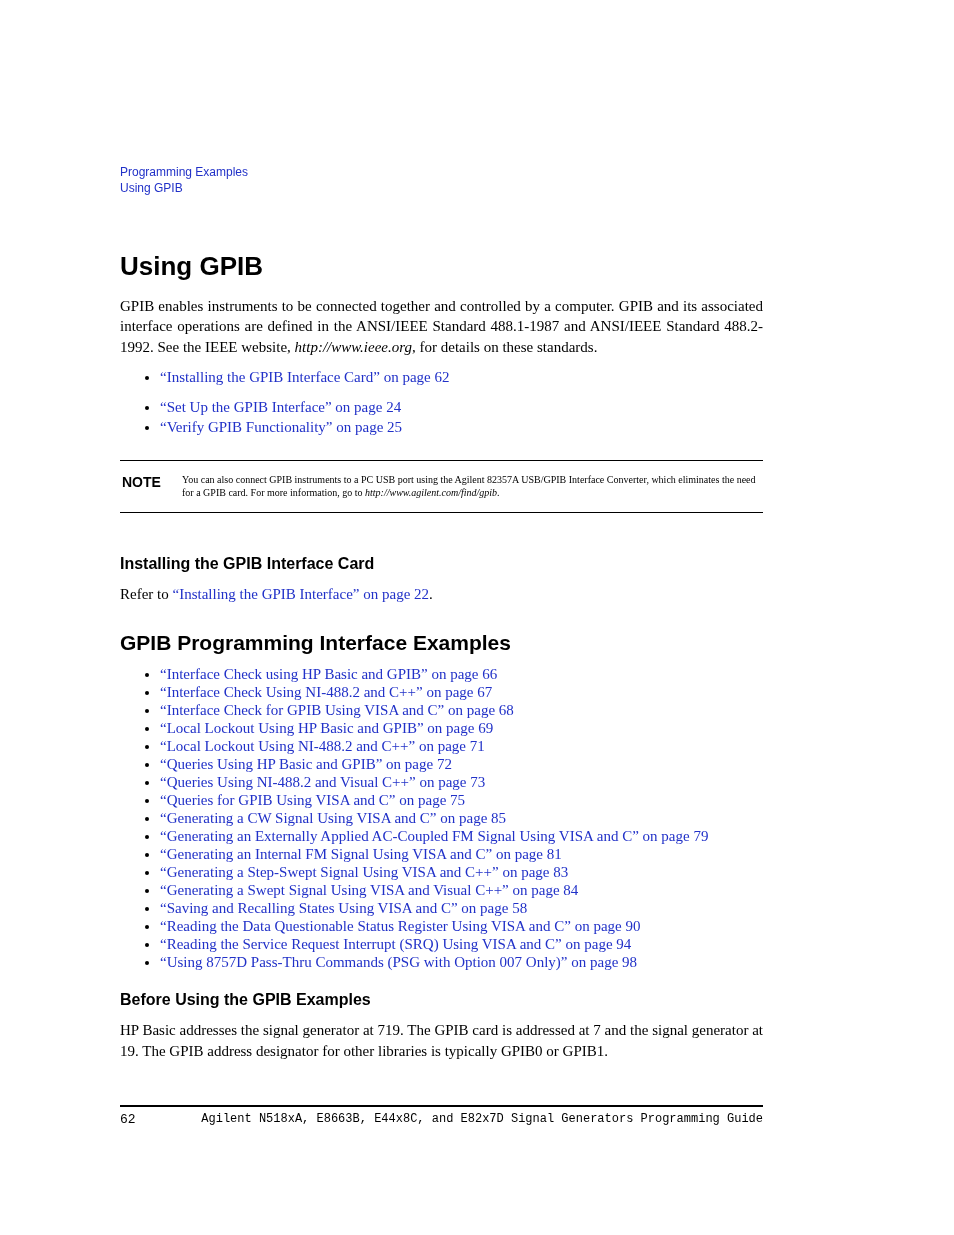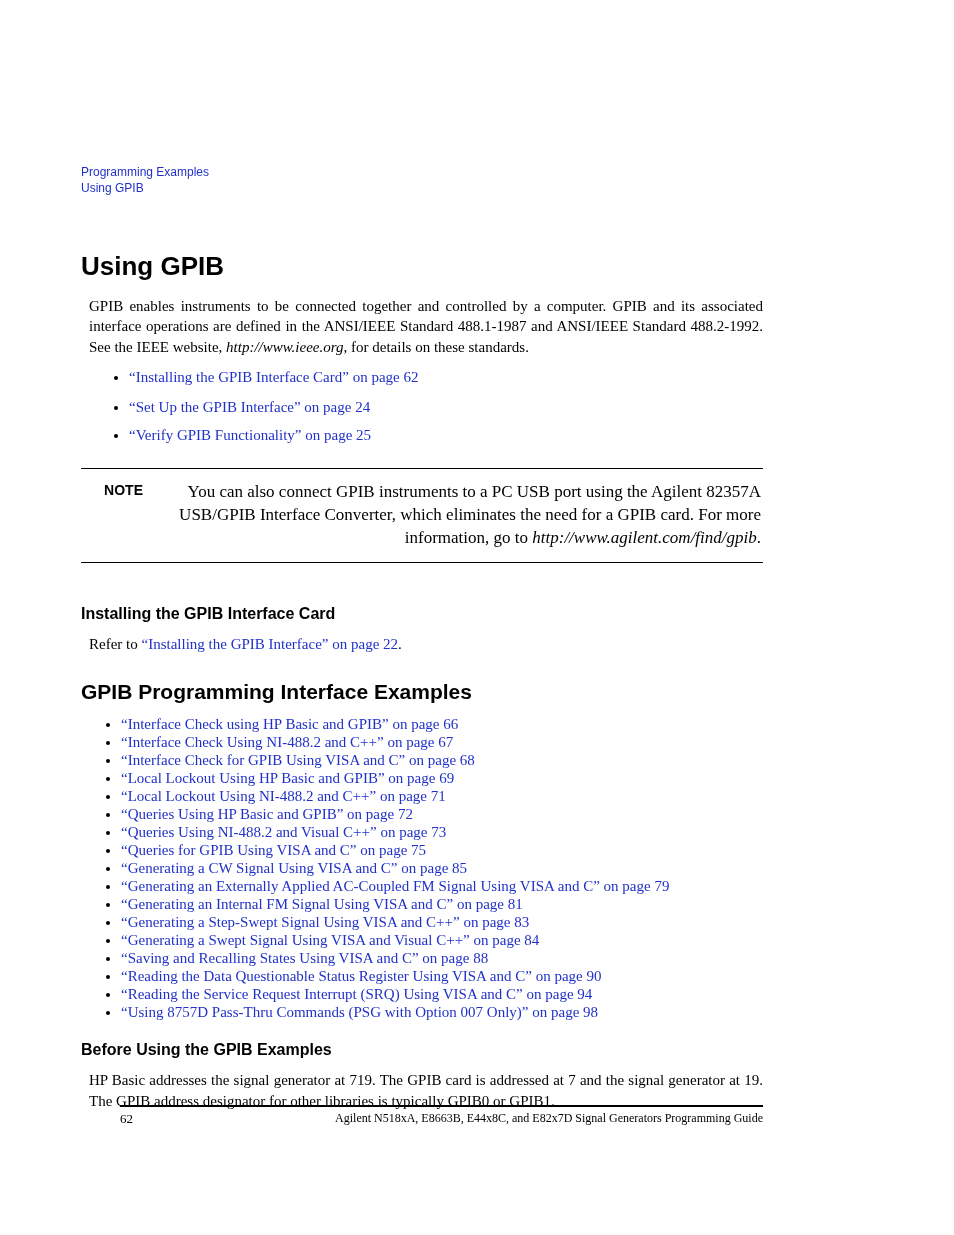--- a/index.html
+++ b/index.html
@@ -5,65 +5,65 @@
   body {
     font-family: "Times New Roman", Georgia, serif;
     margin: 0;
     background: #fff;
     color: #000;
   }
   .page {
     width: 873px;
     height: 1235px;
     box-sizing: border-box;
-    padding: 165px 110px 0 81px;
+    padding: 165px 110px 0 120px;
     position: relative;
   }
   .hdr {
     font-family: Arial, Helvetica, sans-serif;
     font-size: 12px;
     color: #2131c8;
     line-height: 1.3;
   }
   .h1 {
     font-family: Arial, Helvetica, sans-serif;
     font-weight: bold;
     font-size: 26px;
     margin-top: 55px;
     margin-bottom: 14px;
   }
   .body {
     font-size: 15px;
     line-height: 1.35;
   }
-  .p { margin: 0 0 10px 8px; text-align: justify; }
+  .p { margin: 0 0 10px 0; text-align: justify; }
   .link { color: #2131c8; }
   .italic { font-style: italic; }
   ul.bullets {
     list-style: disc;
     margin: 6px 0 10px 0;
     padding-left: 40px;
   }
-  ul.bullets li { margin: 8px; padding-left: 0; line-height: 1.35; }
+  ul.bullets li { margin: 0; padding-left: 0; line-height: 1.35; }
   ul.tight li { margin: 0; line-height: 1.2; }
   .note-box {
     border-top: 1.5px solid #000;
     border-bottom: 1.5px solid #000;
     margin-top: 22px;
     padding: 12px 2px 12px 2px;
   }
-  .note-row { display: flex; text-align: right; }
+  .note-row { display: flex; }
   .note-label {
     font-family: Arial, Helvetica, sans-serif;
     font-weight: bold;
     font-size: 14px;
     width: 60px;
     flex: 0 0 60px;
   }
-  .note-text { flex: 1; font-size: 17px; line-height: 1.35; }
+  .note-text { flex: 1; font-size: 10px; line-height: 1.35; }
   .h3 {
     font-family: Arial, Helvetica, sans-serif;
     font-weight: bold;
     font-size: 16px;
     margin-top: 40px;
     margin-bottom: 10px;
   }
   .h2 {
     font-family: Arial, Helvetica, sans-serif;
     font-weight: bold;
@@ -81,21 +81,21 @@
   .footer-rule {
     border-top: 2px solid #000;
     position: absolute;
     left: 120px; right: 110px;
     bottom: 128px;
   }
   .footer {
     position: absolute;
     left: 120px; right: 110px;
     bottom: 108px;
-    font-family: Liberation Serif, serif;
+    font-family: Liberation Mono, monospace;
     font-size: 12px;
     display: flex; justify-content: space-between;
   }
   .footer .pn { font-size: 13px; }
 </style>
 </head>
 <body>
 
 <div class="page">
 
@@ -146,21 +146,21 @@
       <li><span class="link">“Local Lockout Using HP Basic and GPIB” on page 69</span></li>
       <li><span class="link">“Local Lockout Using NI-488.2 and C++” on page 71</span></li>
       <li><span class="link">“Queries Using HP Basic and GPIB” on page 72</span></li>
       <li><span class="link">“Queries Using NI-488.2 and Visual C++” on page 73</span></li>
       <li><span class="link">“Queries for GPIB Using VISA and C” on page 75</span></li>
       <li><span class="link">“Generating a CW Signal Using VISA and C” on page 85</span></li>
       <li><span class="link">“Generating an Externally Applied AC-Coupled FM Signal Using VISA and C” on page 79</span></li>
       <li><span class="link">“Generating an Internal FM Signal Using VISA and C” on page 81</span></li>
       <li><span class="link">“Generating a Step-Swept Signal Using VISA and C++” on page 83</span></li>
       <li><span class="link">“Generating a Swept Signal Using VISA and Visual C++” on page 84</span></li>
-      <li><span class="link">“Saving and Recalling States Using VISA and C” on page 88</span></li>
+      <li><span class="link">“Saving and Recalling States Using VISA and C” on page 58</span></li>
       <li><span class="link">“Reading the Data Questionable Status Register Using VISA and C” on page 90</span></li>
       <li><span class="link">“Reading the Service Request Interrupt (SRQ) Using VISA and C” on page 94</span></li>
       <li><span class="link">“Using 8757D Pass-Thru Commands (PSG with Option 007 Only)” on page 98</span></li>
     </ul>
 
     <div class="h3b">Before Using the GPIB Examples</div>
     <p class="p">HP Basic addresses the signal generator at 719. The GPIB card is addressed at 7 and the signal generator at 19. The GPIB address designator for other libraries is typically GPIB0 or GPIB1.</p>
 
   </div>
 

